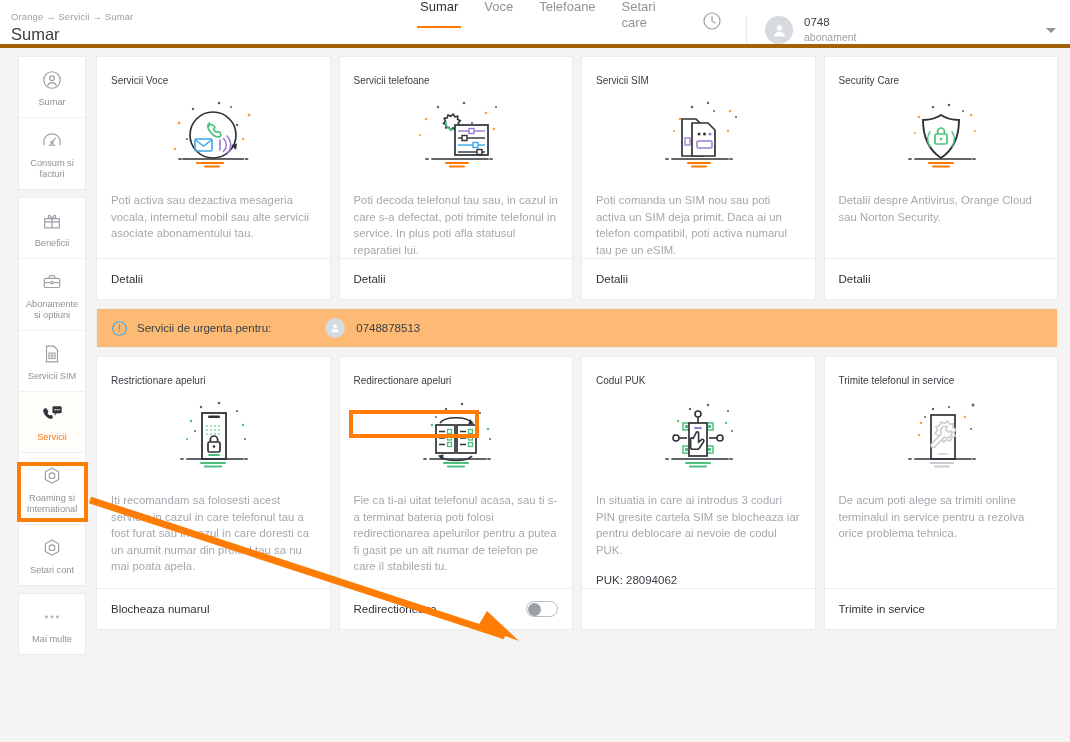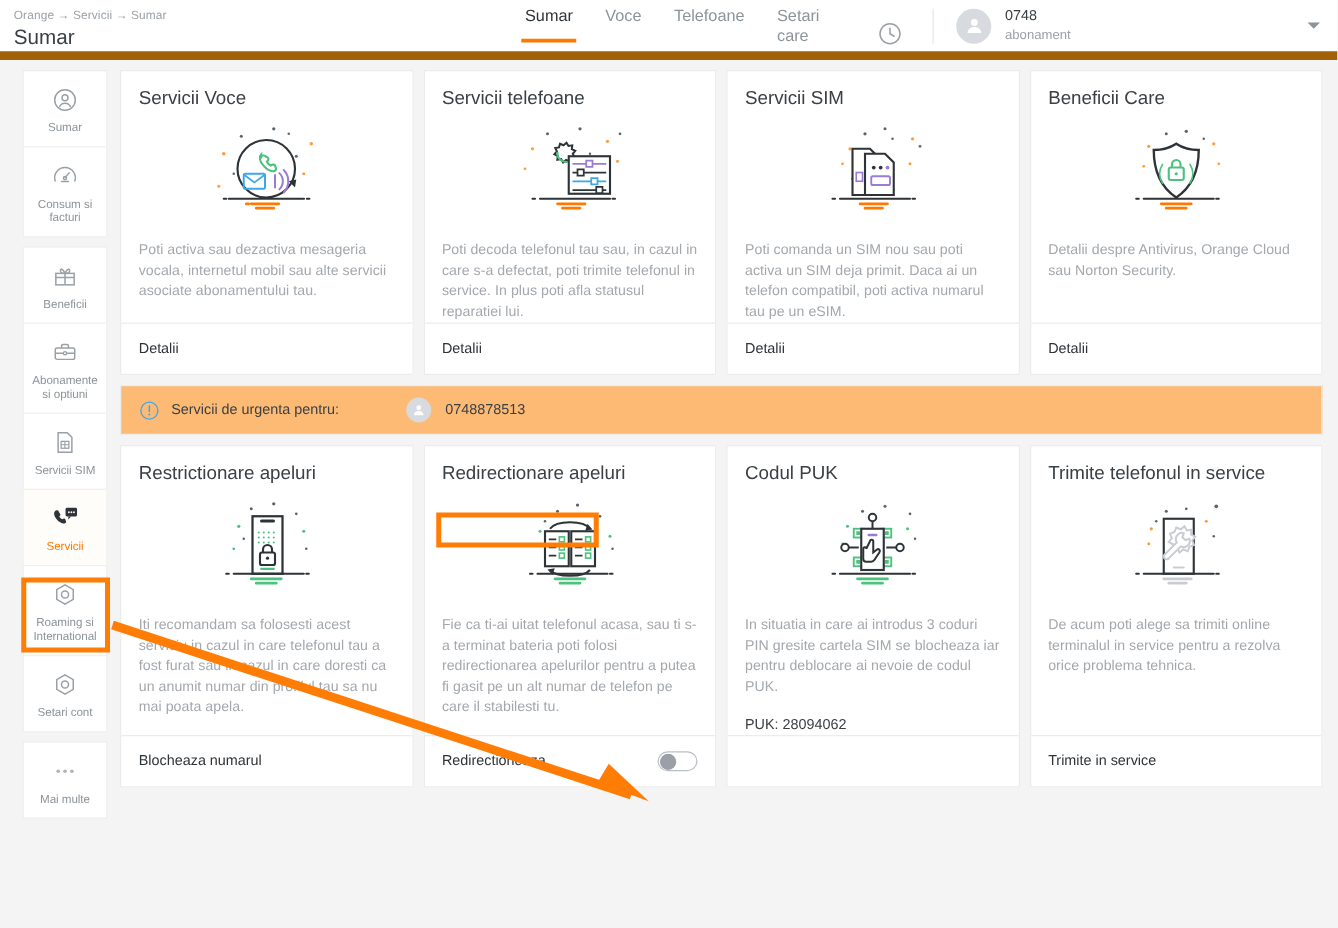--- a/index.html
+++ b/index.html
@@ -12,23 +12,23 @@
     color: #4a4f55;
     overflow: hidden;
     position: relative;
   }
 
   
   .header {
     height: 48px;
     background: #ffffff;
     display: flex;
-    align-items: center;
+    align-items: flex-end;
     position: relative;
-    border-bottom: 7px solid #a16207;
+    border-bottom: 4px solid #a16207;
   }
   .brand-block {
     width: 420px;
     padding: 5px 0 0 11px;
     display: flex;
     flex-direction: column;
     justify-content: center;
   }
   .breadcrumb {
     font-size: 9.5px;
@@ -152,21 +152,21 @@
   .card {
     background: #ffffff;
     border: 1px solid #ececec;
     flex: 1 1 0;
     min-width: 0;
     display: flex;
     flex-direction: column;
   }
   .card-body { padding: 13px 14px 0; flex: 1; }
   .card-title {
-    font-size: 15px;
+    font-size: 10px;
     color: #3b4045;
     line-height: 15px;
     display: inline-block;
   }
   .art {
     height: 96px;
     display: flex;
     align-items: center;
     justify-content: center;
     margin: 2px 0 6px;
@@ -503,21 +503,21 @@
           </div>
           <div class="card-desc">Poti comanda un SIM nou sau poti activa un SIM deja primit. Daca ai un telefon compatibil, poti activa numarul tau pe un eSIM.</div>
         </div>
         <div class="card-foot">
           <div class="foot-link">Detalii</div>
         </div>
       </div>
 
       <div class="card">
         <div class="card-body">
-          <div class="card-title">Beneficii Care</div>
+          <div class="card-title">Security Care</div>
           <div class="art">
             <svg width="112" height="86" viewBox="0 0 112 86">
               <g fill="#ff9d3d">
                 <circle cx="34" cy="22" r="1.3"></circle>
                   <circle cx="86" cy="20" r="1.3"></circle>
                 <circle cx="30" cy="38" r="1.1"></circle>
                   <circle cx="90" cy="36" r="1.1"></circle>
               </g>
               <g fill="#5b6370">
                 <circle cx="48" cy="12" r="1.2"></circle>

